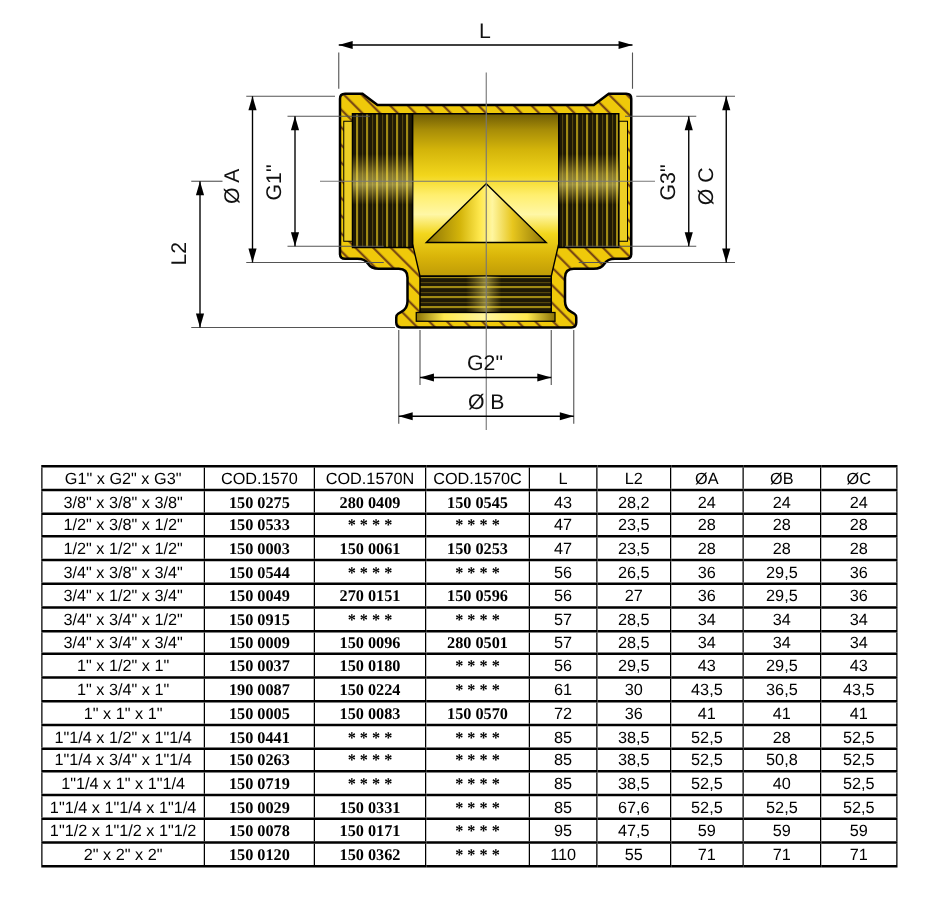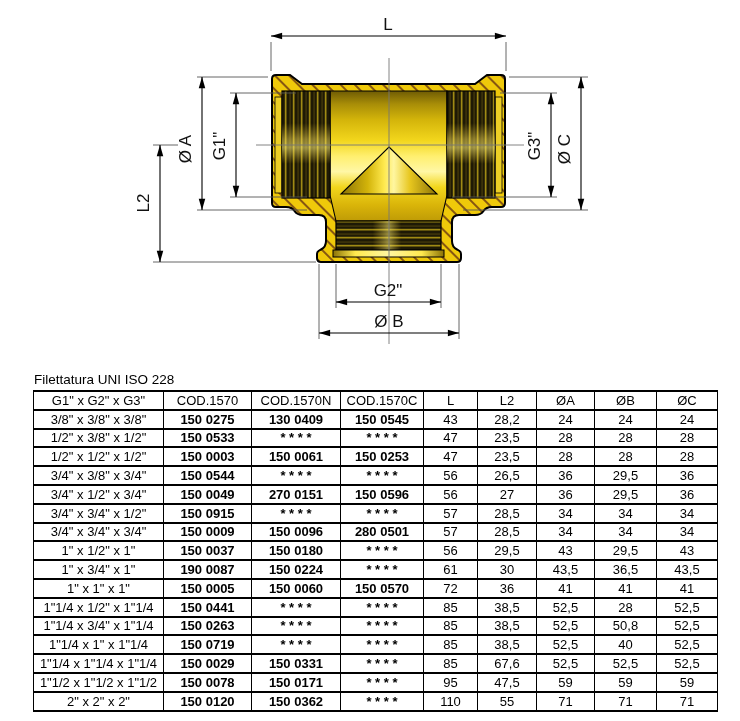--- a/index.html
+++ b/index.html
@@ -14,21 +14,21 @@
   table.dim-table { border-collapse:collapse; table-layout:fixed; width:684px; }
   .dim-table th, .dim-table td {
     border:1px solid #000;
     border-top:2px solid #000;
     border-bottom:2px solid #000;
     font-size:13px; font-weight:normal; color:#000;
     text-align:center; vertical-align:middle;
     height:16.8px; line-height:1; padding:0 1px;
     white-space:nowrap; overflow:hidden;
   }
-  .dim-table td.code { font-weight:bold; }
+  .dim-table td.code { font-weight:bold;font-family:Liberation Serif, serif; }
 </style>
 </head>
 <body>
 
 <div class="page">
 
   <svg class="drawing" width="740" height="368" viewBox="0 0 740 368" xmlns="http://www.w3.org/2000/svg">
     <defs>
       <marker id="arr" viewBox="0 0 10 6" refX="9.6" refY="3" markerWidth="11" markerHeight="6.6" orient="auto-start-reverse">
         <path d="M9.6,3 L0.4,0.3 L0.4,5.7 Z" fill="#000"></path>
@@ -171,21 +171,20 @@
       <text x="225" y="146" transform="rotate(-90 225 146)">G1"</text>
       <text x="149" y="203" transform="rotate(-90 149 203)">L2</text>
       <text x="540" y="146" transform="rotate(-90 540 146)">G3"</text>
       <text x="570" y="149" transform="rotate(-90 570 149)">Ø C</text>
       <text x="388" y="296">G2"</text>
       <text x="389" y="327">Ø B</text>
     </g>
   </svg>
 
   <div class="table-section">
-    <div class="table-title">Filettatura UNI ISO 228</div>
     <table class="dim-table">
       <colgroup>
         <col style="width:130px">
           <col style="width:88px">
           <col style="width:89px">
           <col style="width:83px">
         <col style="width:54px">
           <col style="width:59px">
           <col style="width:58px">
           <col style="width:62px">
@@ -201,21 +200,21 @@
           <th>L2</th>
           <th>ØA</th>
           <th>ØB</th>
           <th>ØC</th>
         </tr>
       </thead>
       <tbody>
           <tr>
             <td>3/8" x 3/8" x 3/8"</td>
             <td class="code">150 0275</td>
-            <td class="code">130 0409</td>
+            <td class="code">280 0409</td>
             <td class="code">150 0545</td>
             <td>43</td>
             <td>28,2</td>
             <td>24</td>
             <td>24</td>
             <td>24</td>
           </tr>
           <tr>
             <td>1/2" x 3/8" x 1/2"</td>
             <td class="code">150 0533</td>
@@ -300,21 +299,21 @@
             <td class="code">* * * *</td>
             <td>61</td>
             <td>30</td>
             <td>43,5</td>
             <td>36,5</td>
             <td>43,5</td>
           </tr>
           <tr>
             <td>1" x 1" x 1"</td>
             <td class="code">150 0005</td>
-            <td class="code">150 0060</td>
+            <td class="code">150 0083</td>
             <td class="code">150 0570</td>
             <td>72</td>
             <td>36</td>
             <td>41</td>
             <td>41</td>
             <td>41</td>
           </tr>
           <tr>
             <td>1"1/4 x 1/2" x 1"1/4</td>
             <td class="code">150 0441</td>

